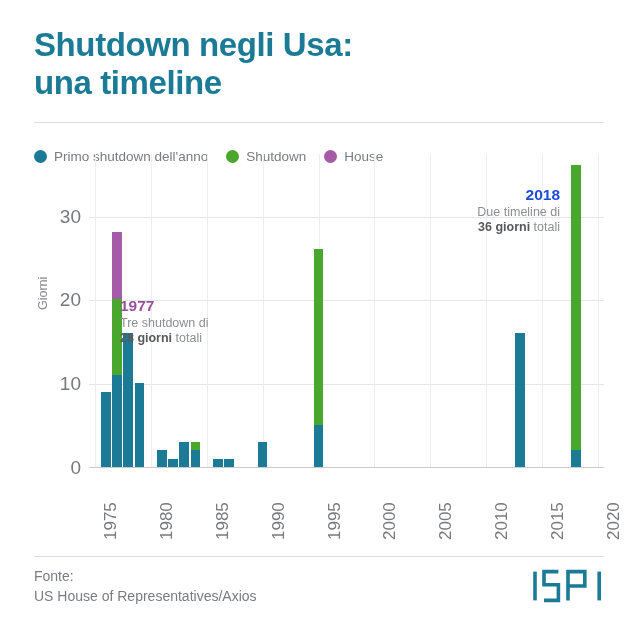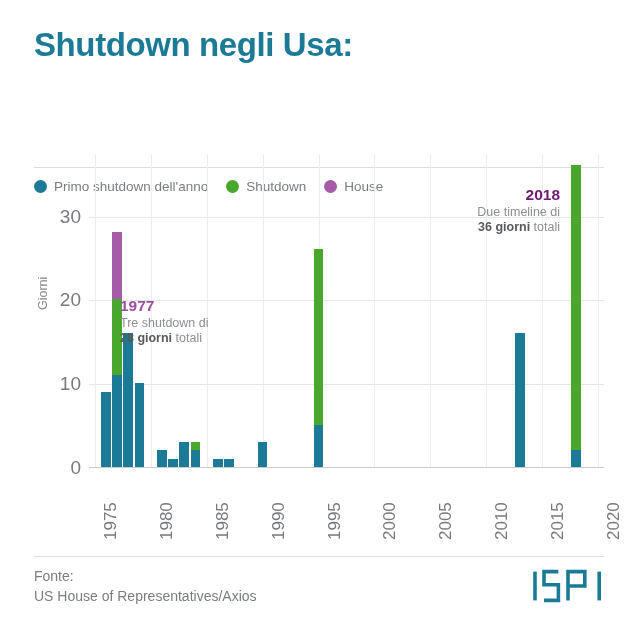--- a/index.html
+++ b/index.html
@@ -43,22 +43,21 @@
   .legend {
     position: absolute;
     left: 34px;
     top: 122px;
     width: 570px;
     height: 30px;
     border-top: 1px solid #dcdddf;
     display: flex;
     align-items: center;
     gap: 18px;
-    padding-top: 3px;
-    margin-top: 45px;
+    padding-top: 18px;
   }
   .legend-item {
     display: flex;
     align-items: center;
     gap: 7px;
   }
   .legend-dot {
     width: 13px;
     height: 13px;
     border-radius: 50%;
@@ -174,21 +173,21 @@
     top: 249px;
     text-align: left;
   }
   #anno-1977 .anno-year { color: #9a4f9c; margin-top: 48px; }
   #anno-2018 {
     left: 340px;
     top: 186px;
     width: 220px;
     text-align: right;
   }
-  #anno-2018 .anno-year { color: #701a75; }
+  #anno-2018 .anno-year { color: #1d4ed8; }
 
   
   .footer {
     position: absolute;
     left: 34px;
     top: 556px;
     width: 570px;
     border-top: 1px solid #dcdddf;
     padding-top: 10px;
   }
@@ -205,20 +204,21 @@
     height: 34px;
   }
 </style>
 </head>
 <body>
 
 <div class="infographic">
 
   <div class="title-block">
     <div class="title-line">Shutdown negli Usa:</div>
+    <div class="title-line">una timeline</div>
   </div>
 
   <div class="legend" id="legend">
       <div class="legend-item">
         <span class="legend-dot" style="background: rgb(27, 123, 150);"></span>
         <span class="legend-label">Primo shutdown dell'anno</span>
       </div>
       <div class="legend-item">
         <span class="legend-dot" style="background: rgb(74, 167, 46);"></span>
         <span class="legend-label">Shutdown</span>

